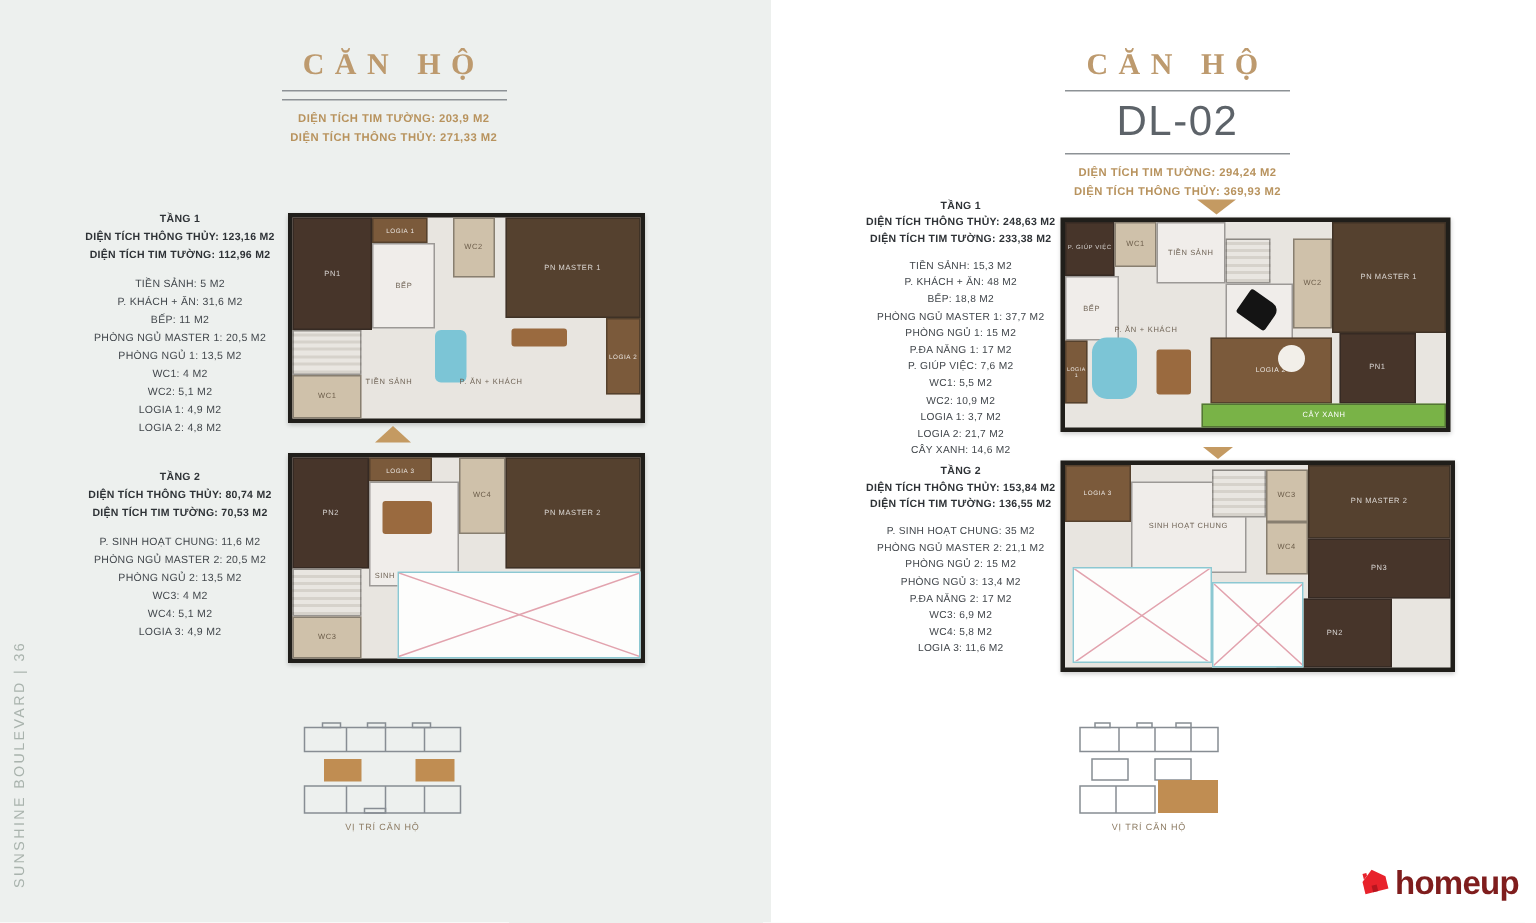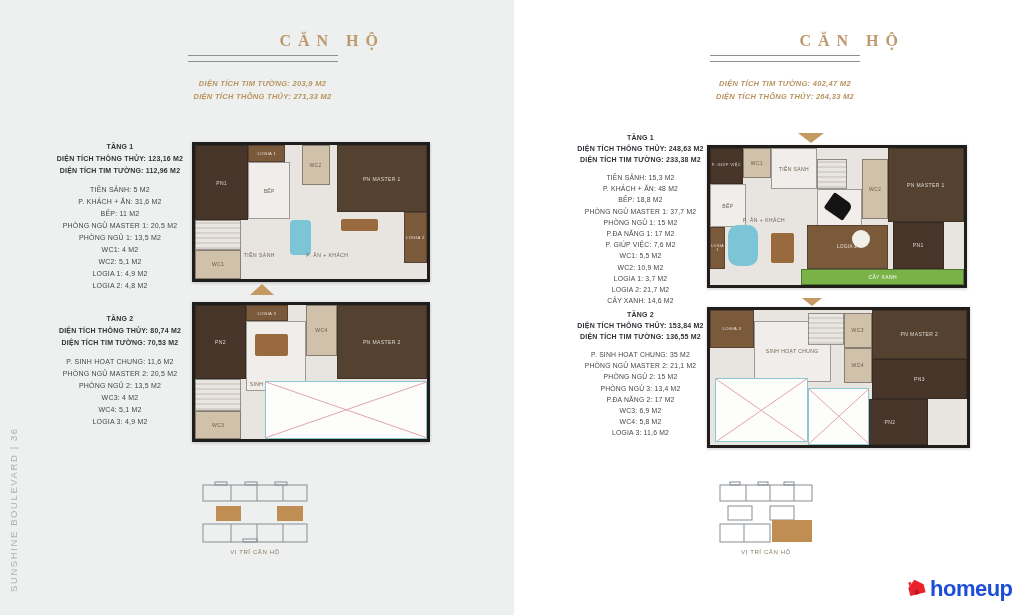--- a/index.html
+++ b/index.html
@@ -5,24 +5,24 @@
   html,body{margin:0;padding:0;}
   body{font-family:"Liberation Sans",sans-serif;}
   #canvas{position:relative;width:1024px;height:615px;overflow:hidden;background:#ffffff;}
   .page-left{position:absolute;left:0;top:0;width:514px;height:615px;background:#edf0ee;}
   .page-right{position:absolute;left:514px;top:0;width:510px;height:615px;background:#ffffff;}
 
   .sidebar-vert{position:absolute;left:8px;top:592px;width:215px;transform:rotate(-90deg);
     transform-origin:0 0;font-size:9.5px;letter-spacing:1.6px;color:#a9b3ad;white-space:nowrap;}
 
   .title-block{position:absolute;text-align:center;}
-  .title-canho{font-family:"Liberation Serif",serif;font-size:16px;letter-spacing:7px;color:#bd9a6e;font-weight:bold;text-align:right;}
+  .title-canho{font-family:"Liberation Serif",serif;font-size:20px;letter-spacing:7px;color:#bd9a6e;font-weight:bold;}
   .title-rule{height:1px;background:#8d9296;width:150px;margin:5px auto 4px auto;}
   .title-code{font-size:28px;color:#5d6369;letter-spacing:1px;font-weight:400;}
-  .title-areas{margin-top:15px;font-size:7.5px;font-weight:bold;color:#b8935e;line-height:13px;letter-spacing:.3px;font-style:italic;}
+  .title-areas{margin-top:5px;font-size:7.5px;font-weight:bold;color:#b8935e;line-height:13px;letter-spacing:.3px;}
 
   .spec{position:absolute;width:180px;text-align:center;}
   .spec-head{font-size:7px;font-weight:bold;color:#2e3236;line-height:12px;letter-spacing:.2px;}
   .spec-rooms{margin-top:7px;}
   .spec-rooms .spec-line{font-size:7px;color:#42474c;line-height:12px;letter-spacing:.2px;}
   .spec.tight .spec-head{line-height:11px;}
   .spec.tight .spec-rooms .spec-line{font-size:6.8px;line-height:11.2px;}
 
   .plan{position:absolute;background:#e8e5e0;border:3px solid #201e1a;box-sizing:border-box;
     box-shadow:0 1px 3px rgba(0,0,0,.2);}
@@ -46,21 +46,21 @@
   .tri-up{position:absolute;width:0;height:0;border-left:12px solid transparent;
     border-right:12px solid transparent;border-bottom:11px solid #c49a62;}
   .tri-down{position:absolute;width:0;height:0;border-left:13px solid transparent;
     border-right:13px solid transparent;border-top:10px solid #c49a62;}
   .tri-down.small{border-left-width:10px;border-right-width:10px;border-top-width:8px;}
 
   .keyplan{position:absolute;}
   .keyplan-caption{position:absolute;font-size:6px;letter-spacing:.6px;color:#8c7b63;text-align:center;}
 
   .brand{position:absolute;display:flex;align-items:center;gap:3px;}
-  .brand-text{font-size:22px;font-weight:800;color:#1d4ed8;letter-spacing:-.5px;line-height:1;}
+  .brand-text{font-size:22px;font-weight:800;color:#7f1d1d;letter-spacing:-.5px;line-height:1;}
 </style>
 </head>
 <body>
 
 <div id="canvas">
   <div class="page-left"></div>
   <div class="page-right"></div>
 
   <div class="sidebar-vert">SUNSHINE BOULEVARD | 36</div>
 
@@ -70,24 +70,25 @@
     <div class="title-rule"></div>
     <div class="title-areas">
       <div>DIỆN TÍCH TIM TƯỜNG: 203,9 M2</div>
       <div>DIỆN TÍCH THÔNG THỦY: 271,33 M2</div>
     </div>
   </div>
 
   <div class="title-block" style="left:665px;top:32px;width:240px;">
     <div class="title-canho">CĂN HỘ</div>
     <div class="title-rule"></div>
+    <div class="title-code">DL-02</div>
     <div class="title-rule"></div>
     <div class="title-areas">
-      <div>DIỆN TÍCH TIM TƯỜNG: 402,47 M2</div>
-      <div>DIỆN TÍCH THÔNG THỦY: 264,33 M2</div>
+      <div>DIỆN TÍCH TIM TƯỜNG: 294,24 M2</div>
+      <div>DIỆN TÍCH THÔNG THỦY: 369,93 M2</div>
     </div>
   </div>
 
   <div class="spec" style="left:30px;top:141px;">
     <div class="spec-head">
       <div>TẦNG 1</div>
       <div>DIỆN TÍCH THÔNG THỦY: 123,16 M2</div>
       <div>DIỆN TÍCH TIM TƯỜNG: 112,96 M2</div>
     </div>
     <div class="spec-rooms">

